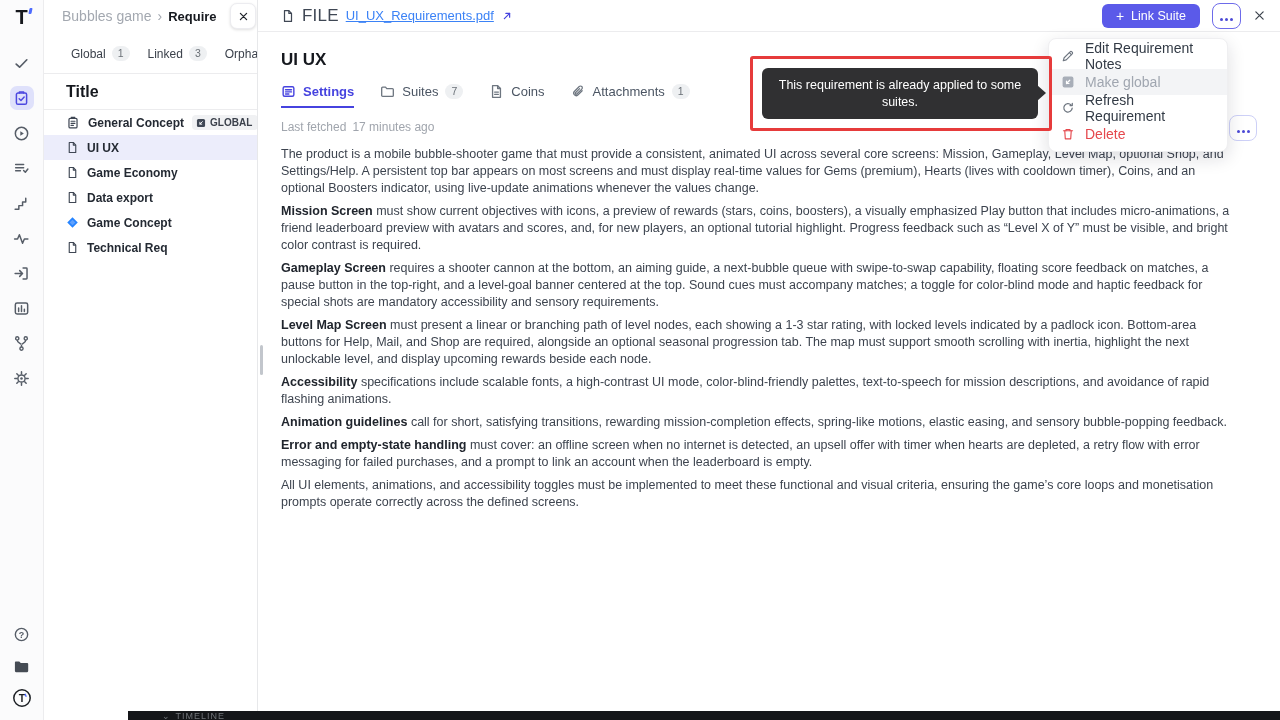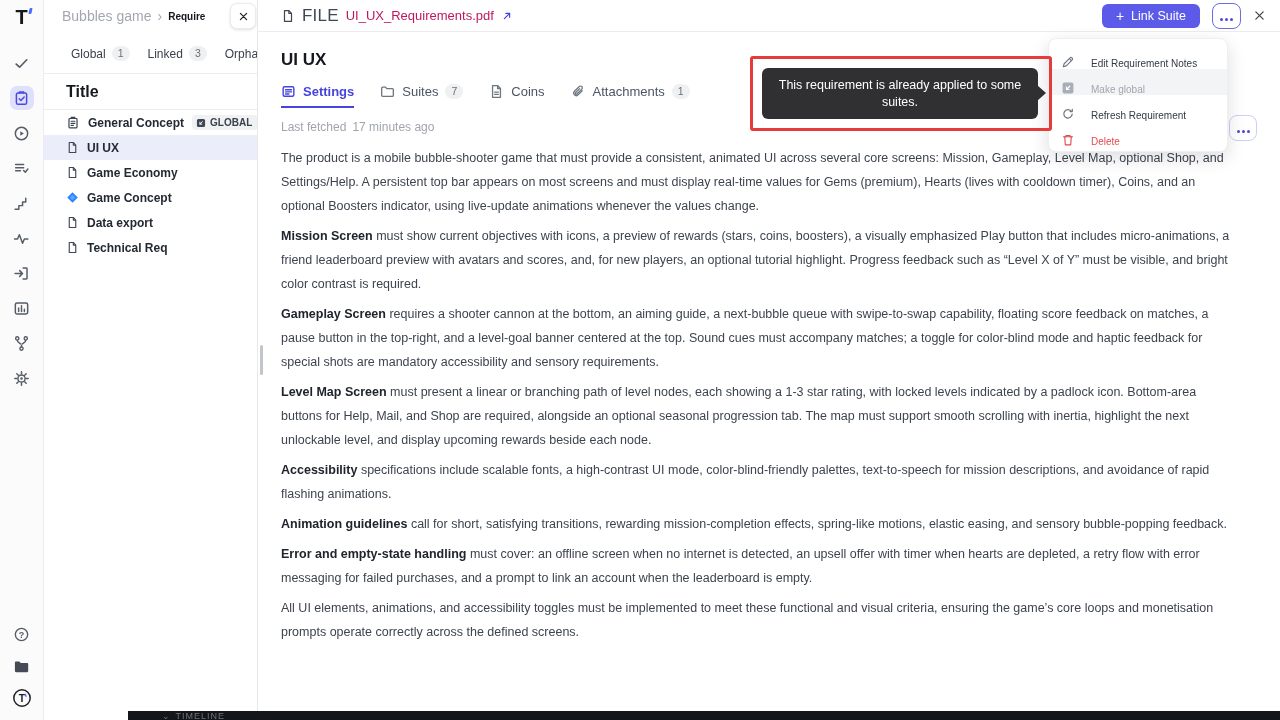--- a/index.html
+++ b/index.html
@@ -22,21 +22,21 @@
   .sb-bottom { margin-top:auto; display:flex; flex-direction:column; align-items:center;
     padding-bottom:10px; }
   .sb-bottom .sb-ic { margin-top:8px; }
 
   
   .left-panel { position:fixed; left:44px; top:0; width:214px; height:720px;
     background:#fff; border-right:1px solid #e7e8ea; z-index:4; overflow:hidden; }
   .breadcrumb { height:32px; display:flex; align-items:center; padding-left:18px;
     font-size:14px; color:#a3a8b0; white-space:nowrap; }
   .bc-sep { margin:0 6px; color:#a3a8b0; }
-  .bc-current { font-size:10px; font-weight:700; color:#15181e; }
+  .bc-current { font-size:13px; font-weight:700; color:#15181e; }
   .panel-close { position:absolute; top:3px; right:1px; width:26px; height:26px;
     background:#fff; border:1px solid #ececf0; border-radius:7px;
     box-shadow:0 1px 3px rgba(0,0,0,.13); display:flex; align-items:center;
     justify-content:center; color:#20242b; cursor:pointer; }
   .filter-tabs { display:flex; align-items:center; gap:18px; padding:14px 0 12px 27px;
     white-space:nowrap; overflow:hidden; border-bottom:1px solid #ececee; }
   .ftab { display:flex; align-items:center; gap:6px; font-size:12px; color:#3b414b; cursor:pointer; }
   .pill { background:#eef0f2; color:#6a7077; font-size:10.5px; line-height:15px;
     padding:0 6px; border-radius:9px; font-weight:500; }
   .list-header { font-size:16px; font-weight:700; color:#15181e; padding:9px 0 8px 22px;
@@ -48,56 +48,56 @@
   .rlabel { font-size:12px; font-weight:600; color:#242a33; }
   .gbadge { display:flex; align-items:center; gap:4px; background:#f0f1f3;
     border-radius:4px; padding:2px 6px 2px 4px; font-size:10px; font-weight:600; color:#3b414b; }
 
   
   .main-panel { position:fixed; left:258px; top:0; right:0; bottom:0; background:#fff; }
   .file-header { height:32px; border-bottom:1px solid #ececee; display:flex;
     align-items:center; padding:0 14px 0 23px; }
   .file-left { display:flex; align-items:center; gap:7px; }
   .file-label { font-size:17px; color:#3f4754; letter-spacing:.2px; }
-  .file-link { font-size:13px; color:#be185d; cursor:pointer; }
+  .file-link { font-size:13px; color:#3b82f6; text-decoration:underline; cursor:pointer; }
   .hdr-right { margin-left:auto; display:flex; align-items:center; gap:12px; }
   .btn-link-suite { background:#5b5ae9; color:#fff; border:none; border-radius:6px;
     height:24px; padding:0 14px; font-size:12.5px; font-weight:500; display:flex;
     align-items:center; gap:7px; cursor:pointer; font-family:inherit; }
   .btn-link-suite .plus { font-size:14px; font-weight:400; line-height:1; }
   .btn-more { width:29px; height:26px; background:#fff; border:1.5px solid #6d6bea;
     border-radius:8px; display:flex; align-items:center; justify-content:center; cursor:pointer; }
   .dots i { width:3px; height:3px; border-radius:50%; background:#4b49d6;
     display:inline-block; margin:0 1px; }
   .hdr-close { color:#3c434d; cursor:pointer; display:flex; }
 
   .content { padding:18px 40px 0 23px; }
   .page-title { font-size:17px; font-weight:700; color:#15181e; margin-bottom:14px; }
   .tabs { display:flex; align-items:flex-end; gap:26px; }
   .tab { display:flex; align-items:center; gap:7px; font-size:13px; color:#4b5563;
     padding-bottom:7px; border-bottom:2px solid transparent; cursor:pointer; }
   .tab .tic { color:#6e7680; display:flex; }
   .tab.active { color:#4643df; font-weight:600; border-bottom-color:#4643df; }
   .tab.active .tic { color:#4643df; }
   .fetched { margin:12px 0 12px; font-size:12px; color:#a0a5ad; display:flex; gap:6px; }
-  .paragraphs { width:959px; font-size:12.5px; line-height:24px; color:#3d444f; }
+  .paragraphs { width:959px; font-size:12.5px; line-height:17px; color:#3d444f; }
   .paragraphs p { margin-bottom:6px; }
   .paragraphs b { color:#20252d; font-weight:700; }
   .more-2 { position:absolute; top:115px; right:23px; width:28px; height:26px;
     background:#fff; border:1px solid #cdd0f7; border-radius:8px; display:flex;
     align-items:center; justify-content:center; cursor:pointer; z-index:10; }
   .scroll-thumb { position:fixed; left:260px; top:345px; width:3px; height:30px;
     background:#c2c6cc; border-radius:2px; z-index:6; cursor:pointer; }
 
   
   .menu { position:fixed; left:1048px; top:38px; width:180px; background:#fff;
     border:1px solid #efeff1; border-radius:8px; padding:4px 0;
     box-shadow:0 6px 18px rgba(20,24,40,.14); z-index:40; }
-  .mi { height:26px; display:flex; align-items:flex-end; gap:16px; padding:0 12px;
-    font-size:10px; color:#323a45; cursor:pointer; }
+  .mi { height:26px; display:flex; align-items:center; gap:10px; padding:0 12px;
+    font-size:14px; color:#323a45; cursor:pointer; }
   .mi .mic { display:flex; color:#6e7680; }
   .mi.disabled { background:#f3f4f6; color:#a0a6b0; }
   .mi.disabled .mic { color:#a8aeb8; }
   .mi.danger { color:#e5484d; }
   .mi.danger .mic { color:#e5484d; }
 
   
   .red-box { position:fixed; left:750px; top:56px; width:302px; height:75px;
     border:3px solid #e63b3b; border-radius:3px; z-index:50; pointer-events:none; }
   .tooltip { position:absolute; left:9px; top:9px; width:276px; height:51px;
@@ -262,35 +262,35 @@
     <span class="ric">
       <svg width="13" height="13" viewBox="0 0 16 16" fill="none" stroke="currentColor" stroke-width="1.4" stroke-linejoin="round">
           <path d="M4 1.8h5l3 3.2v9.2H4z"></path>
           <path d="M9 1.8v3.2h3"></path>
         </svg>
     </span>
     <span class="rlabel">Game Economy</span>
   </div>
   <div class="row">
     <span class="ric">
+      <svg width="13" height="13" viewBox="0 0 16 16" fill="none" stroke="currentColor" stroke-width="1.4" stroke-linejoin="round">
+          <path d="M4 1.8h5l3 3.2v9.2H4z"></path>
+          <path d="M9 1.8v3.2h3"></path>
+        </svg>
+    </span>
+    <span class="rlabel">Data export</span>
+  </div>
+  <div class="row">
+    <span class="ric">
       <svg width="13" height="13" viewBox="0 0 16 16">
           <path d="M8 1.5L14.5 8 8 14.5 1.5 8z" fill="#2684FF"></path>
           <path d="M8 4.5L11.5 8 8 11.5 4.5 8z" fill="#5ea1ff"></path>
         </svg>
     </span>
     <span class="rlabel">Game Concept</span>
-  </div>
-  <div class="row">
-    <span class="ric">
-      <svg width="13" height="13" viewBox="0 0 16 16" fill="none" stroke="currentColor" stroke-width="1.4" stroke-linejoin="round">
-          <path d="M4 1.8h5l3 3.2v9.2H4z"></path>
-          <path d="M9 1.8v3.2h3"></path>
-        </svg>
-    </span>
-    <span class="rlabel">Data export</span>
   </div>
   <div class="row">
     <span class="ric">
       <svg width="13" height="13" viewBox="0 0 16 16" fill="none" stroke="currentColor" stroke-width="1.4" stroke-linejoin="round">
           <path d="M4 1.8h5l3 3.2v9.2H4z"></path>
           <path d="M9 1.8v3.2h3"></path>
         </svg>
     </span>
     <span class="rlabel">Technical Req</span>
   </div>

